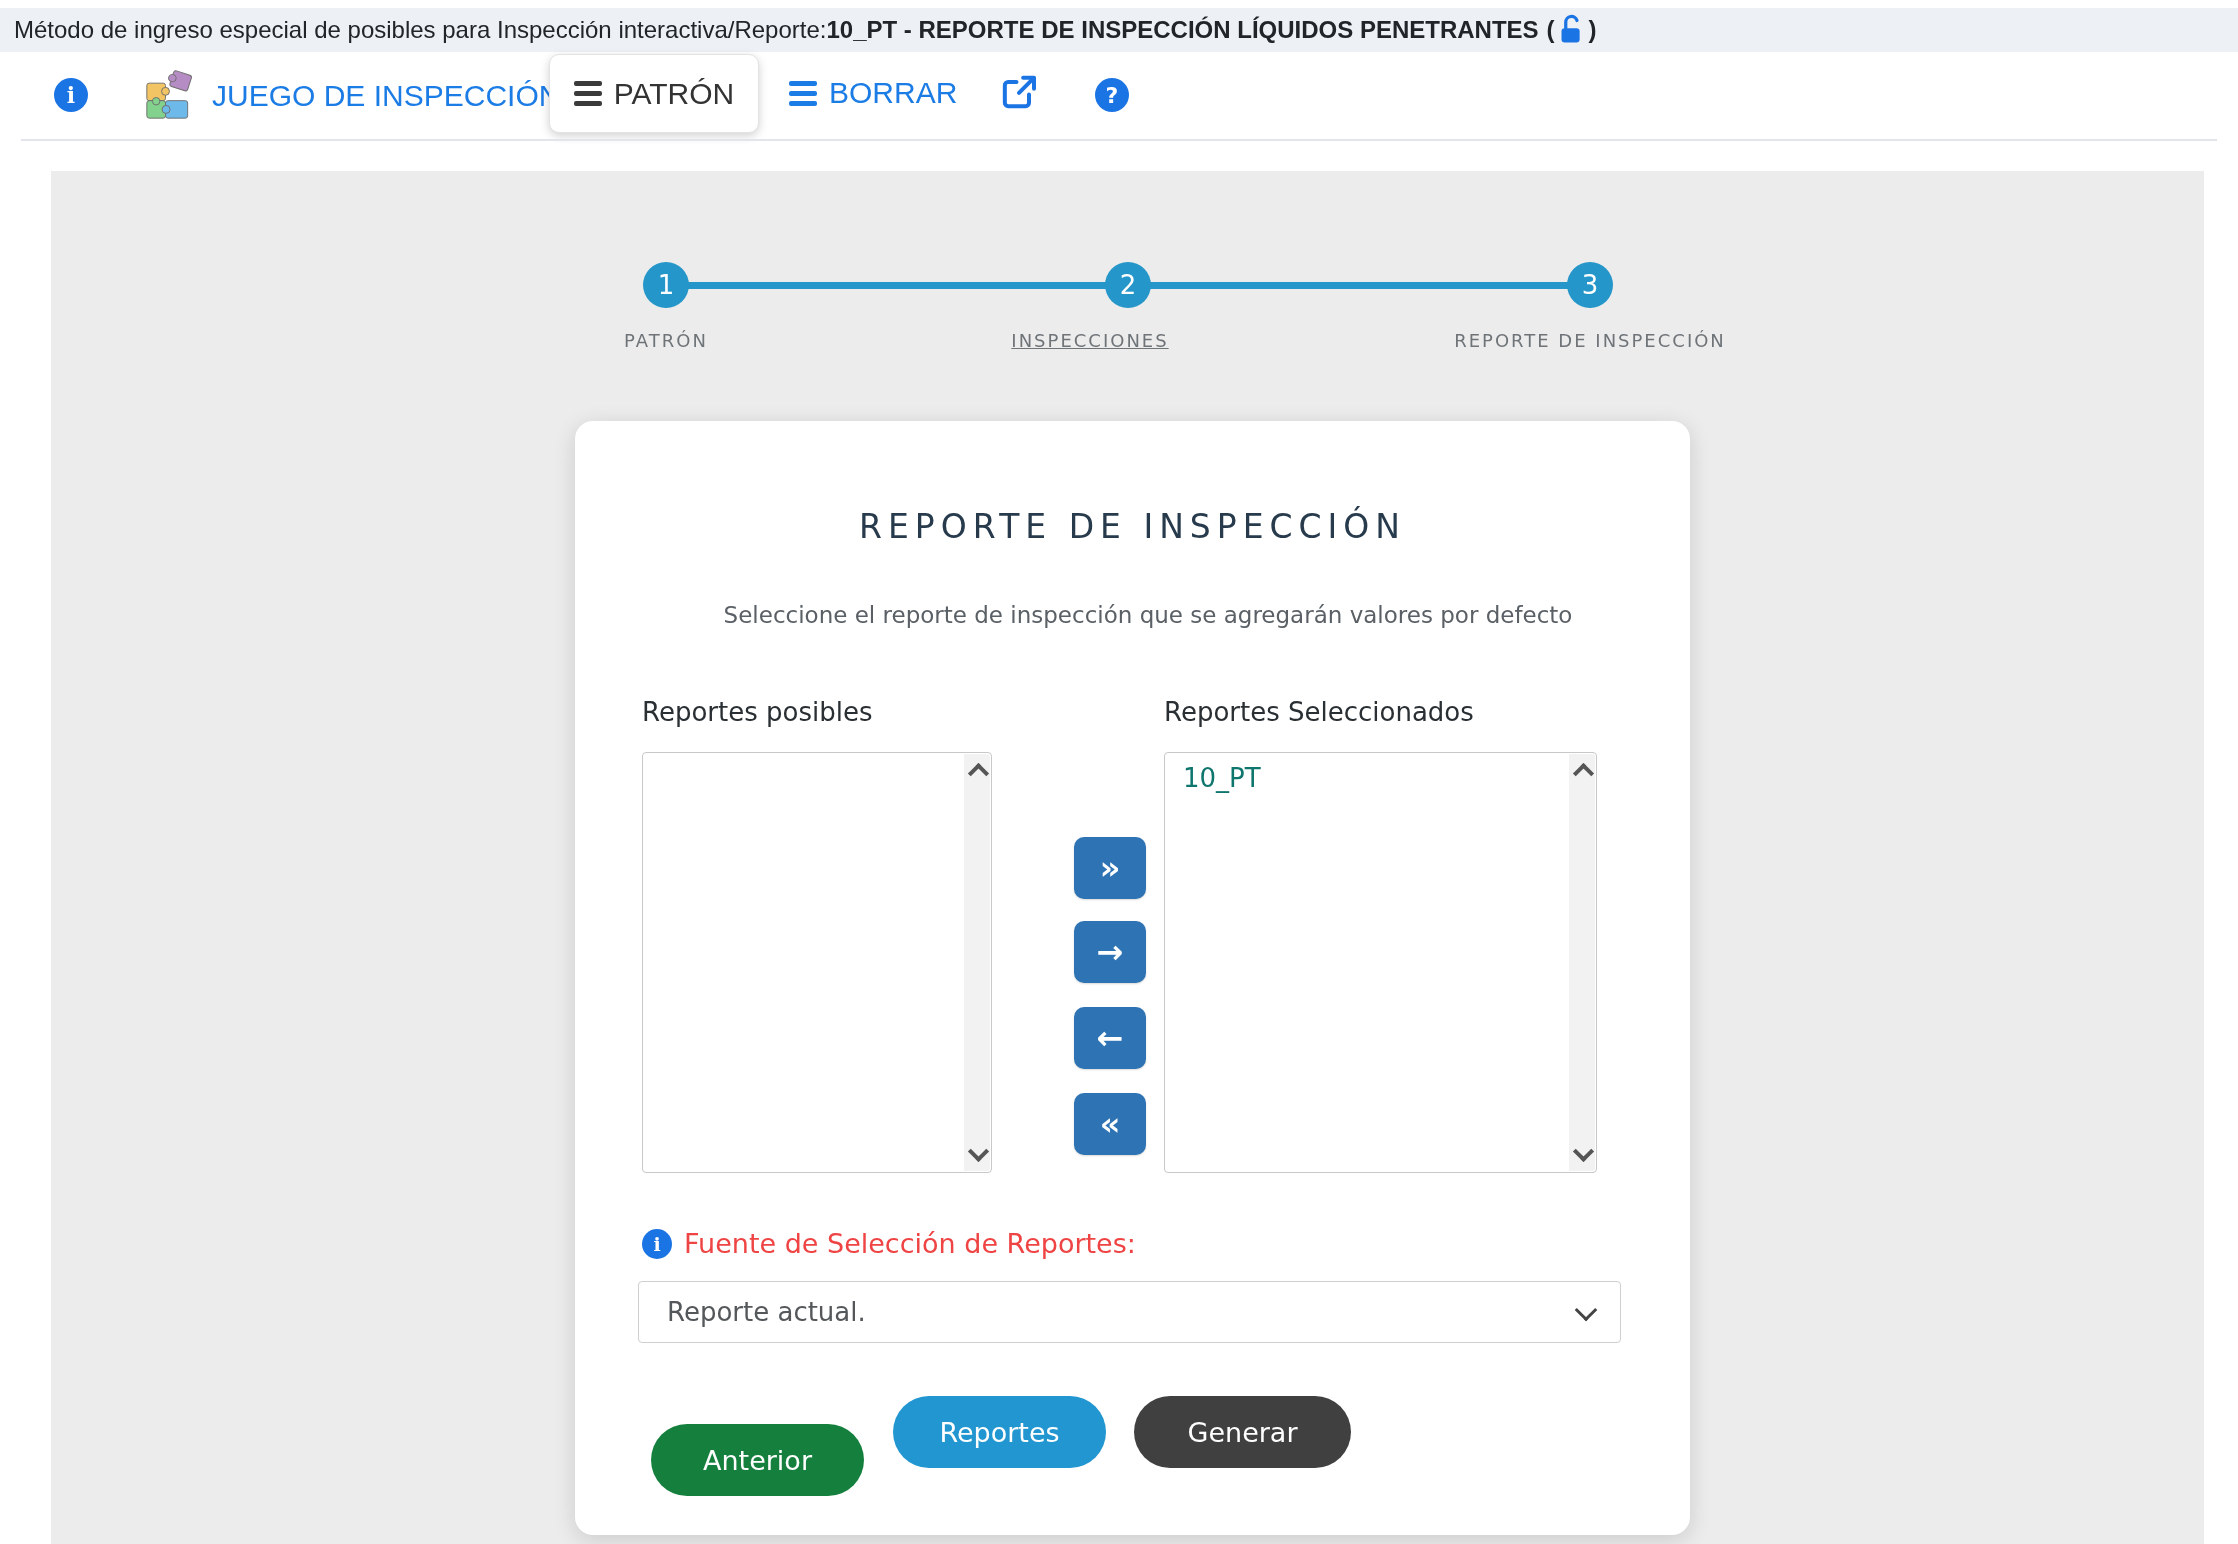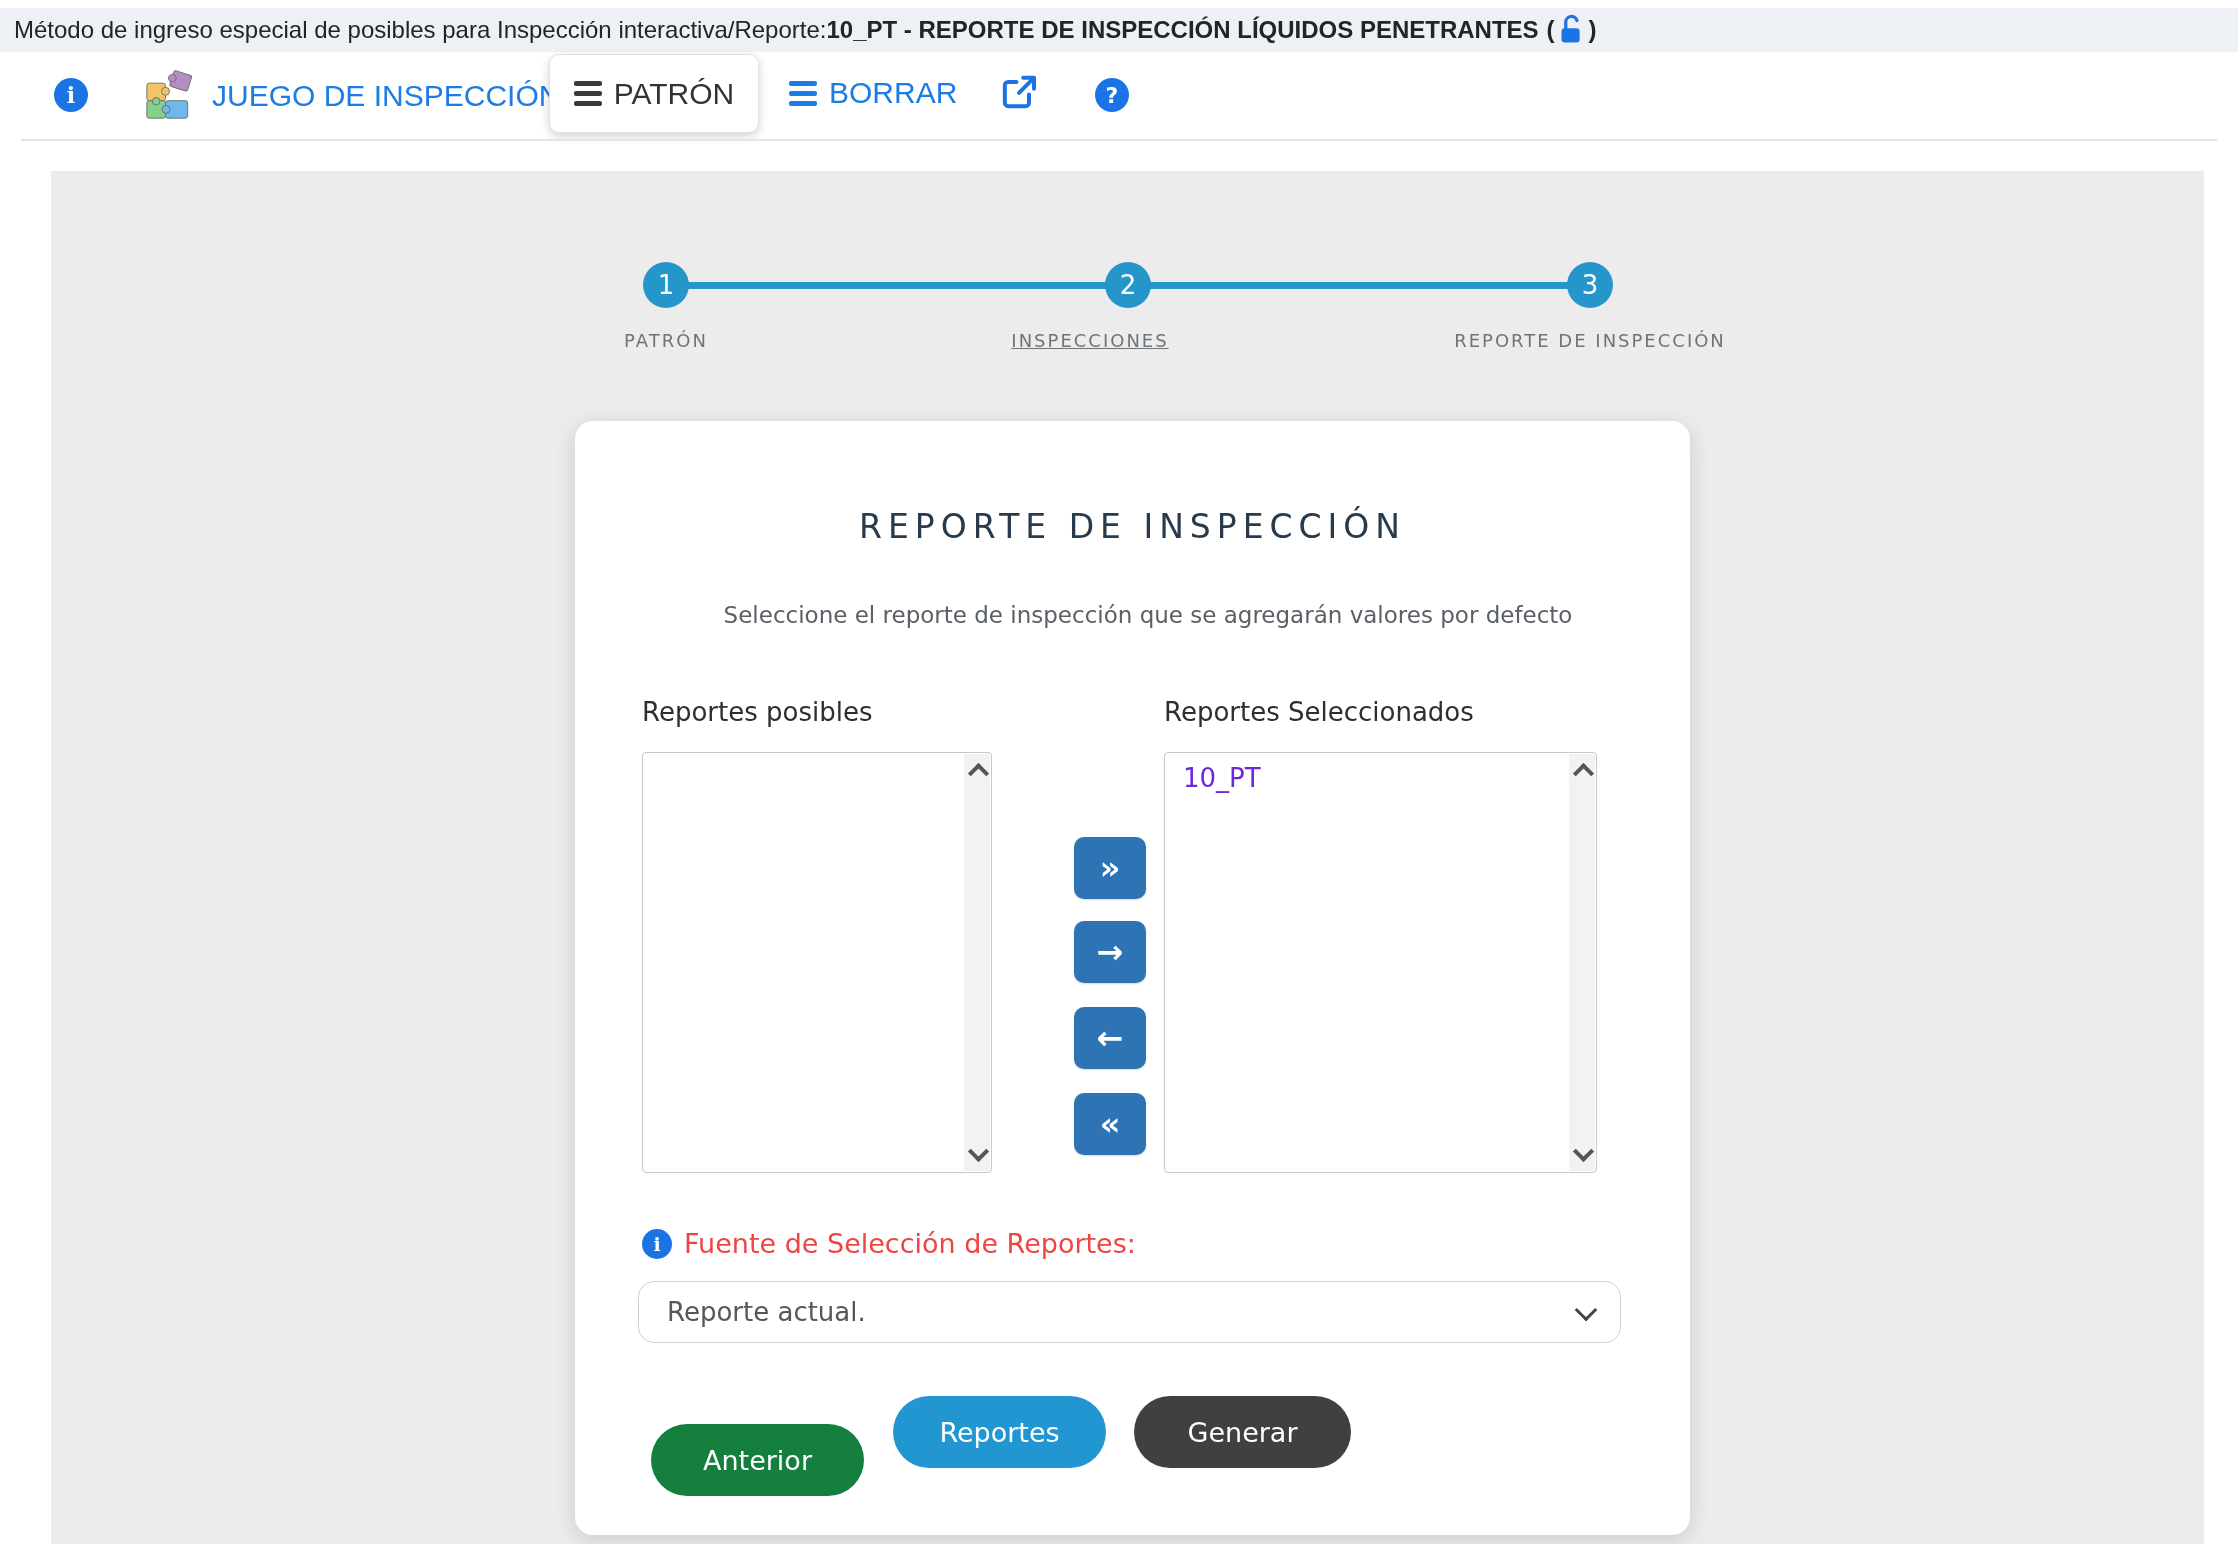--- a/index.html
+++ b/index.html
@@ -46,38 +46,38 @@
   .card{position:absolute;left:575px;top:421px;width:1115px;height:1114px;background:#fff;
         border-radius:18px;box-shadow:0 5px 22px rgba(0,0,0,.14);
         font-family:"DejaVu Sans",sans-serif;}
   .card-title{position:absolute;left:0;top:86px;width:100%;text-align:center;
               font-size:33px;letter-spacing:6px;color:#273b4d;font-weight:500;}
   .card-subtitle{position:absolute;left:92px;top:163px;width:930px;text-align:center;
                  font-size:23px;line-height:1.38;color:#5a6065;}
   .list-label{position:absolute;top:276px;font-size:26px;color:#2a2f33;font-weight:500;}
   .listbox{position:absolute;top:331px;height:421px;background:#fff;border:1px solid #c8c8c8;
            border-radius:4px;box-sizing:border-box;}
-  .listbox .item{padding:10px 0 0 18px;font-size:26px;color:#6d28d9;cursor:pointer;}
+  .listbox .item{padding:10px 0 0 18px;font-size:26px;color:#0f766e;cursor:pointer;}
   .scrolltrack{position:absolute;right:1px;top:1px;bottom:1px;width:26px;background:#f2f2f3;
                border-radius:0 3px 3px 0;cursor:pointer;}
   .chev{position:absolute;left:7px;width:11px;height:11px;
         border-right:4px solid #555;border-bottom:4px solid #555;}
   .chev.up{top:12px;transform:rotate(-135deg);}
   .chev.down{bottom:12px;transform:rotate(45deg);}
   .xfer-btn{position:absolute;left:499px;width:72px;height:62px;background:#2e74b5;border:none;
             border-radius:10px;color:#fff;font-size:32px;font-weight:700;cursor:pointer;
             display:flex;align-items:center;justify-content:center;
             font-family:"DejaVu Sans",sans-serif;box-shadow:0 1px 2px rgba(0,0,0,.15);}
   .source-row{position:absolute;left:67px;top:807px;display:flex;align-items:center;gap:12px;}
   .info-small{width:30px;height:30px;border-radius:50%;background:#1b74e4;color:#fff;
               display:flex;align-items:center;justify-content:center;font-size:19px;
               font-weight:700;font-family:"DejaVu Serif",serif;}
   .source-label{font-size:27px;color:#ef4444;font-weight:500;}
   .select-box{position:absolute;left:63px;top:860px;width:983px;height:62px;background:#fff;
-              border:1px solid #cfcfcf;border-radius:16px;box-sizing:border-box;cursor:pointer;
+              border:1px solid #cfcfcf;border-radius:4px;box-sizing:border-box;cursor:pointer;
               display:flex;align-items:center;padding:0 28px;font-size:26px;color:#54585b;}
   .select-box .sel-chev{position:absolute;right:26px;top:20px;width:13px;height:13px;
               border-right:3px solid #444;border-bottom:3px solid #444;transform:rotate(45deg);}
   .action-btn{position:absolute;top:975px;height:72px;border:none;border-radius:37px;
               color:#fff;font-size:27px;font-family:"DejaVu Sans",sans-serif;cursor:pointer;}
   .btn-anterior{left:76px;width:213px;background:#15803d;margin-top:28px;}
   .btn-reportes{left:318px;width:213px;background:#2196d0;}
   .btn-generar{left:559px;width:217px;background:#404040;}
 </style>
 </head>

